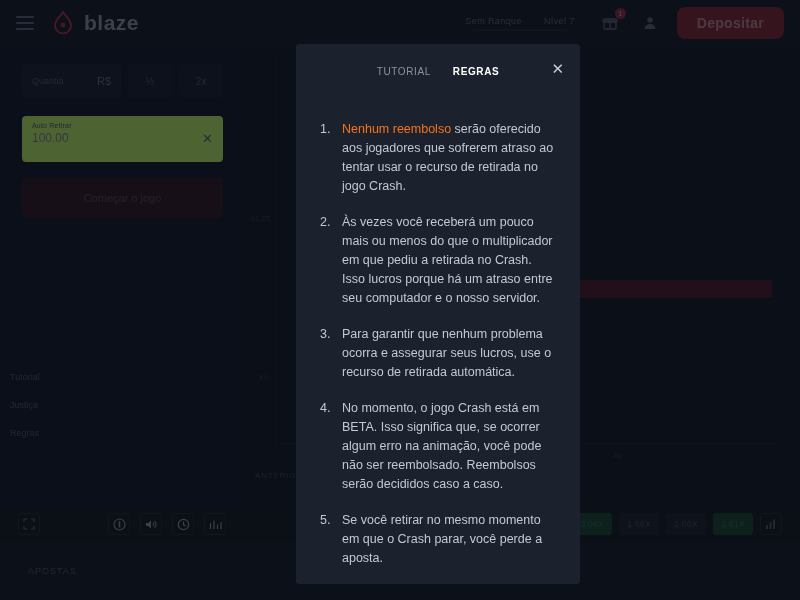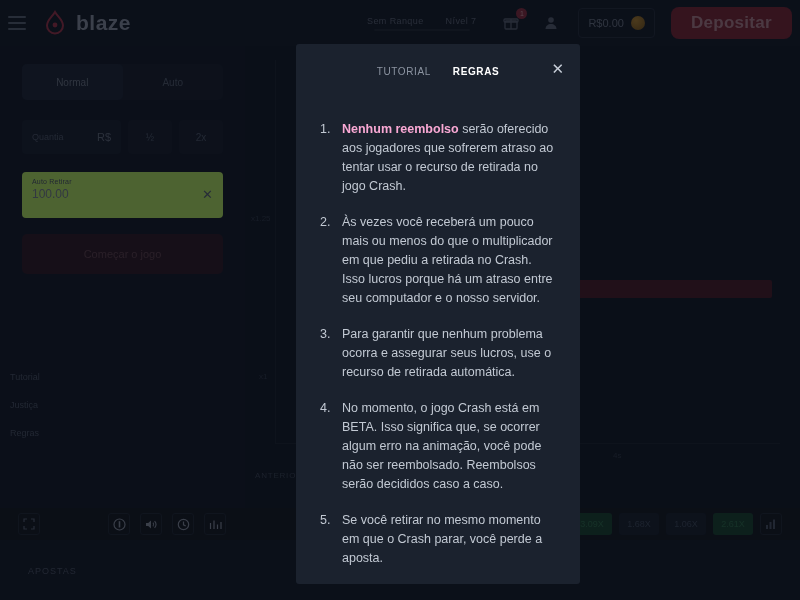--- a/index.html
+++ b/index.html
@@ -11,21 +11,21 @@
   }
   #app { position: relative; width: 800px; height: 600px; background: #10151f; }
 
   
   #page { position: absolute; inset: 0; }
 
   
   .header {
     position: absolute; top: 0; left: 0; right: 0; height: 46px;
     background: #121826;
-    display: flex; align-items: center; padding: 0 8px;
+    display: flex; align-items: center; padding: 0 16px;
   }
   .burger { width: 18px; height: 14px; display: flex; flex-direction: column;
             justify-content: space-between; margin-right: 16px; }
   .burger i { display: block; height: 2px; background: #5b6478; border-radius: 1px; }
   .brand { display: flex; align-items: center; gap: 8px; }
   .brand-mark { width: 26px; height: 26px; position: relative; }
   .brand-name { font-size: 21px; font-weight: bold; color: #8f97a8; letter-spacing: .5px; }
   .hdr-spacer { flex: 1; }
   .rank-block { display: flex; flex-direction: column; align-items: center; gap: 3px; margin-right: 22px; margin-left: 32px; }
   .rank-row { display: flex; gap: 22px; font-size: 9px; color: #5d6678; letter-spacing: .4px; }
@@ -38,21 +38,21 @@
   .balance {
     display: flex; align-items: center; gap: 7px; height: 30px;
     border: 1px solid #222b3b; border-radius: 4px; padding: 0 9px;
     font-size: 11px; color: #6d real; color: #6d7688; margin-right: 16px;
   }
   .coin { width: 14px; height: 14px; border-radius: 50%;
           background: radial-gradient(circle at 35% 32%, #b9862f, #7a5518); }
   .deposit {
     height: 32px; padding: 0 20px; border-radius: 8px;
     background: #7e2234; color: #b98591; border: none;
-    font-size: 17px; font-weight: bold; letter-spacing: .3px;
+    font-size: 14px; font-weight: bold; letter-spacing: .3px;
   }
 
   
   .bet-panel { position: absolute; left: 0; top: 46px; width: 245px; bottom: 92px;
                background: #111726; padding: 18px 22px; }
   .mode-tabs { display: flex; background: #151c2c; border-radius: 5px; height: 36px; margin-bottom: 20px; }
   .mode-tab { flex: 1; display: flex; align-items: center; justify-content: center;
               font-size: 10px; color: #555e70; border-radius: 5px; }
   .mode-tab.active { background: #1b2336; color: #6f7889; }
   .amt-row { display: flex; gap: 7px; margin-bottom: 18px; }
@@ -116,21 +116,21 @@
                 justify-content: center; gap: 22px; position: relative; flex: none; }
   .mtab { font-size: 10px; letter-spacing: .6px; color: #8c94a1; }
   .mtab.active { color: #ffffff; font-weight: bold; }
   .mclose { position: absolute; right: 16px; top: 16px; font-size: 15px; color: #c7ced8; }
   .modal-body { flex: 1; padding: 22px 22px 20px 20px; overflow: hidden; }
   ol.rules { list-style: none; counter-reset: r; }
   ol.rules li { counter-increment: r; position: relative; padding-left: 26px;
                 margin-bottom: 17px; font-size: 12.5px; line-height: 19px; color: #c2c9d3; }
   ol.rules li::before { content: counter(r) "."; position: absolute; left: 4px;
                         top: 0; color: #c2c9d3; font-size: 12.5px; }
-  ol.rules li b { color: #f9a8d4; font-weight: bold; }
+  ol.rules li b { color: #f97316; font-weight: normal; }
 </style>
 </head>
 <body>
 
 <div id="app">
 
   <div id="page">
 
     <div class="header">
       <div class="burger">
@@ -167,33 +167,25 @@
         <span class="badge">1</span>
       </div>
 
       <div class="hdr-icon">
         <svg width="16" height="16" viewBox="0 0 16 16">
           <circle cx="8" cy="5" r="2.8" fill="#596274"></circle>
           <path d="M2.5 14c0-3 2.5-5 5.5-5s5.5 2 5.5 5z" fill="#596274"></path>
         </svg>
       </div>
 
-      <div class="balance">
-        <span>R$0.00</span>
-        <span class="coin"></span>
-      </div>
 
       <button class="deposit">Depositar</button>
     </div>
 
     <div class="bet-panel">
-      <div class="mode-tabs">
-        <div class="mode-tab active">Normal</div>
-        <div class="mode-tab">Auto</div>
-      </div>
 
       <div class="amt-row">
         <div class="amt-field">
           <span>Quantia</span>
           <span class="cur">R$</span>
         </div>
         <div class="amt-btn">½</div>
         <div class="amt-btn">2x</div>
       </div>
 

